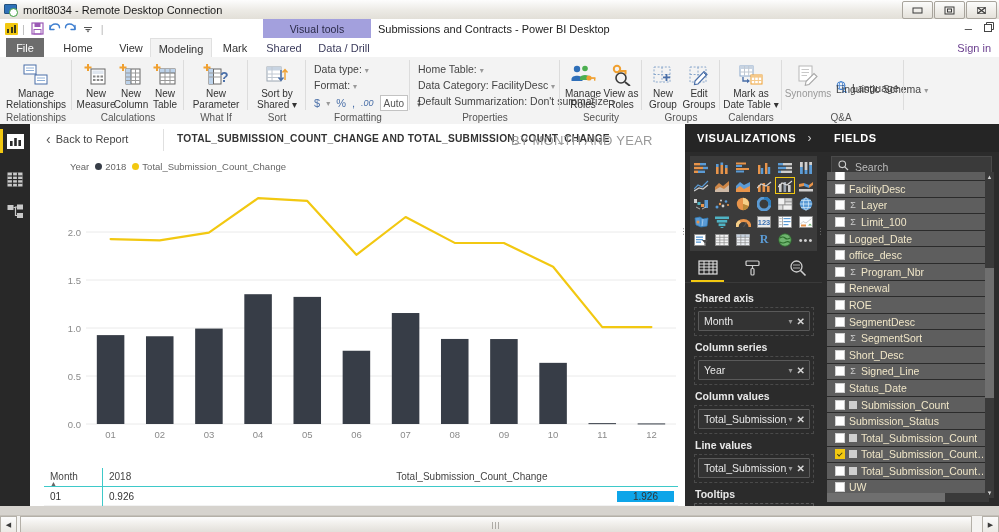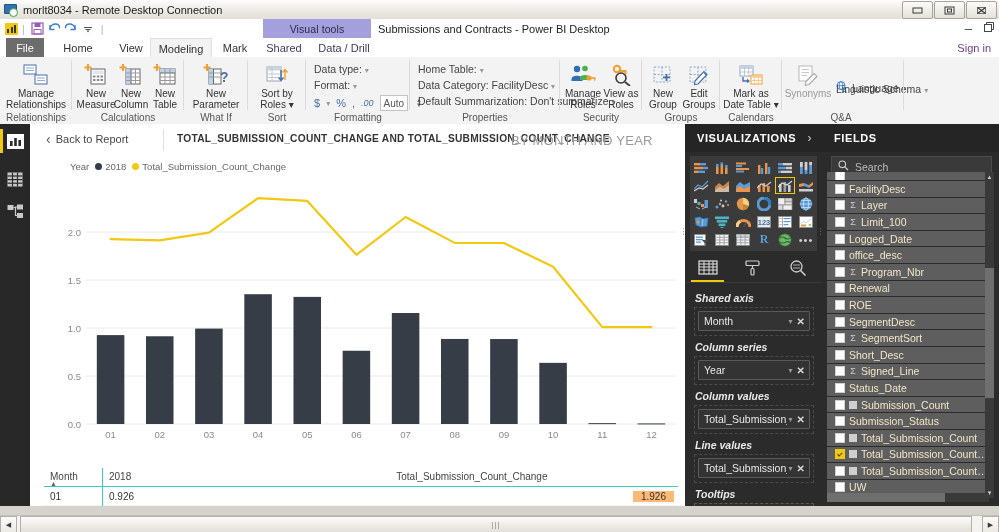--- a/index.html
+++ b/index.html
@@ -133,21 +133,21 @@
   table.grid th{
     font-weight:normal;color:#444;font-size:10px;text-align:left;
     padding:3px 4px 4px 6px;border-bottom:1.5px solid #3ec9c9;vertical-align:bottom;
   }
   table.grid td{padding:2px 4px 2px 6px;height:14px;}
   table.grid tr.alt td{background:#f2f2f2;}
   td.c-month{width:48px;border-right:1.5px solid #3ec9c9;}
   th.c-month{width:48px;border-right:1.5px solid #3ec9c9;position:relative;}
   td.c-y2018{width:90px;}
   td.c-chg{width:150px;text-align:right;}
-  .hl{background:#fdba74;padding:0 8px;}
+  .hl{background:#0ea5e9;padding:0 16px;}
   .sortarrow{position:absolute;left:6px;bottom:-1px;font-size:7px;color:#666;}
 
   
   .vizpane{position:absolute;left:685px;top:124px;width:137px;height:382px;background:#2b2b2b;}
   .panehdr{
     height:28px;display:flex;align-items:center;justify-content:space-between;
     padding:0 10px 0 12px;color:#fff;font-size:11px;font-weight:bold;letter-spacing:.6px;
     background:#252525;
   }
   .panehdr .chev{font-weight:normal;font-size:12px;color:#cfcfcf;}
@@ -164,21 +164,21 @@
   .vicon svg{display:block;}
   .vicon .rglyph{color:#5b9bd5;font-size:12px;font-weight:bold;font-family:"Liberation Serif",serif;}
   .vicon .dots{color:#cfcfcf;font-size:11px;letter-spacing:1px;line-height:8px;}
   .fmtTabs{
     display:flex;align-items:flex-end;gap:0;margin:5px 0 0 0;height:26px;
     border-bottom:1px solid #3a3a3a;
   }
   .fmtTab{width:45px;height:26px;display:flex;align-items:center;justify-content:center;position:relative;}
   .fmtTab.sel::after{content:"";position:absolute;bottom:0;left:6px;right:6px;height:2px;background:#f2c811;}
   .fieldsect{padding:4px 8px 0 9px;}
-  .fieldsect .lbl{color:#e8e8e8;font-size:10.5px;margin:5px 0 3px 1px;font-weight:bold;font-style:italic;}
+  .fieldsect .lbl{color:#e8e8e8;font-size:10.5px;margin:5px 0 3px 1px;font-weight:bold;}
   .wellbox{
     height:18px;border:1px solid #5a5a5a;background:#333;border-radius:1px;
     display:flex;align-items:center;padding:0 2px 0 5px;margin-bottom:3px;
   }
   .wellbox .nm{color:#e8e8e8;font-size:10.5px;flex:1;overflow:hidden;white-space:nowrap;}
   .wellbox .cv{color:#9a9a9a;font-size:8px;margin:0 4px 0 2px;}
   .wellbox .x{color:#d8d8d8;font-size:10px;font-weight:bold;margin-right:2px;}
   .emptywell{
     height:20px;border:1px dashed #5a5a5a;background:#2f2f2f;border-radius:1px;
     display:flex;align-items:center;padding-left:6px;color:#8f8f8f;font-size:10.5px;
@@ -449,21 +449,21 @@
               <rect x="2" y="3" width="14" height="14" fill="#fff" stroke="#9aa5b1" stroke-width="1"></rect>
               <rect x="2" y="3" width="14" height="3.5" fill="#c8d4e2"></rect>
               <line x1="2" y1="10" x2="16" y2="10" stroke="#c0c8d2"></line>
               <line x1="2" y1="13.5" x2="16" y2="13.5" stroke="#c0c8d2"></line>
               <line x1="7" y1="3" x2="7" y2="17" stroke="#c0c8d2"></line>
               <path d="M16 6 L16 16 M13.5 13.5 L16 16.5 L18.5 13.5" fill="none" stroke="#4a6fa8" stroke-width="1.4"></path>
               <path d="M20 16 L20 6 M17.5 8.5 L20 5.5 L22.5 8.5" fill="none" stroke="#f0a030" stroke-width="1.4"></path>
             </svg>
         </span>
         <span>Sort by</span>
-        <span>Roles ▾</span>
+        <span>Shared ▾</span>
       </div>
       <div class="glabel">Sort</div>
       <div class="divider"></div>
     </div>
 
     <div class="rgroup" style="left:306px;width:104px;">
       <div class="txtline" style="left:8px;top:6px;">
         <span>Data type:</span>
         <span class="caretg">▾</span>
       </div>

